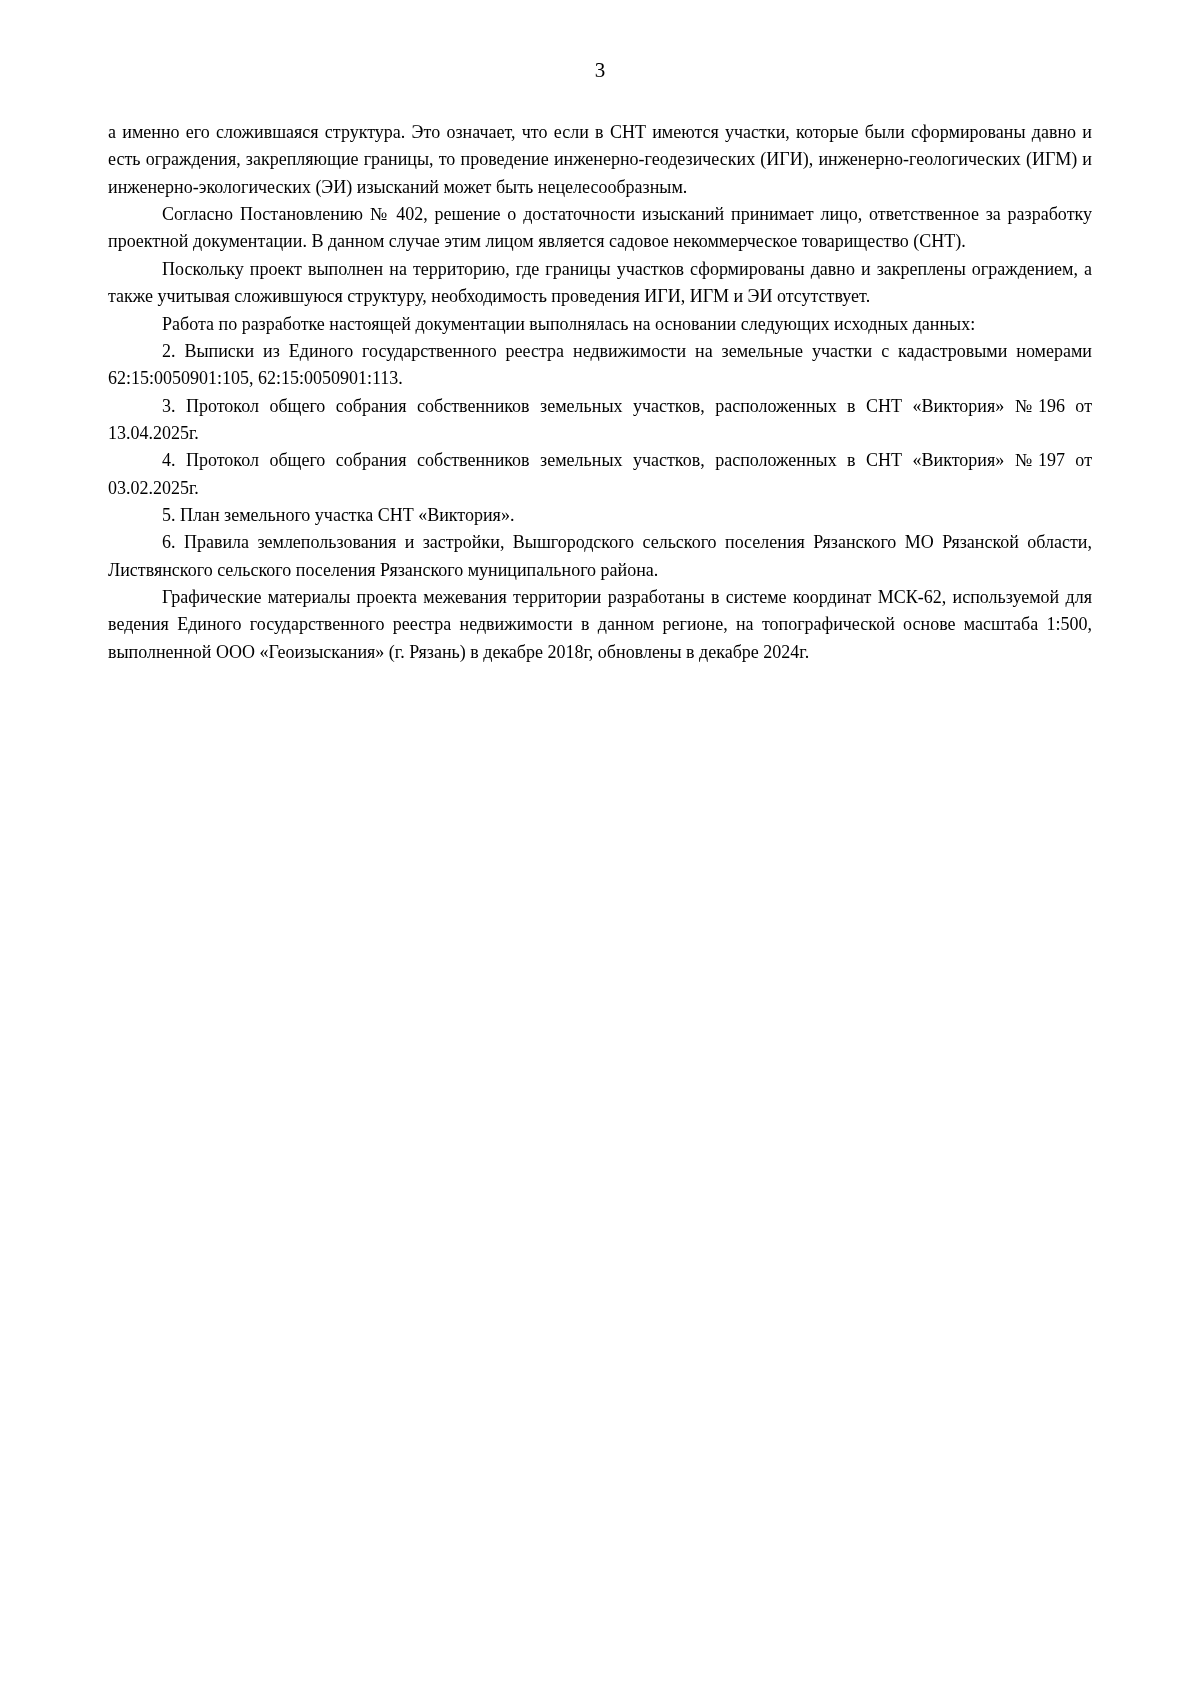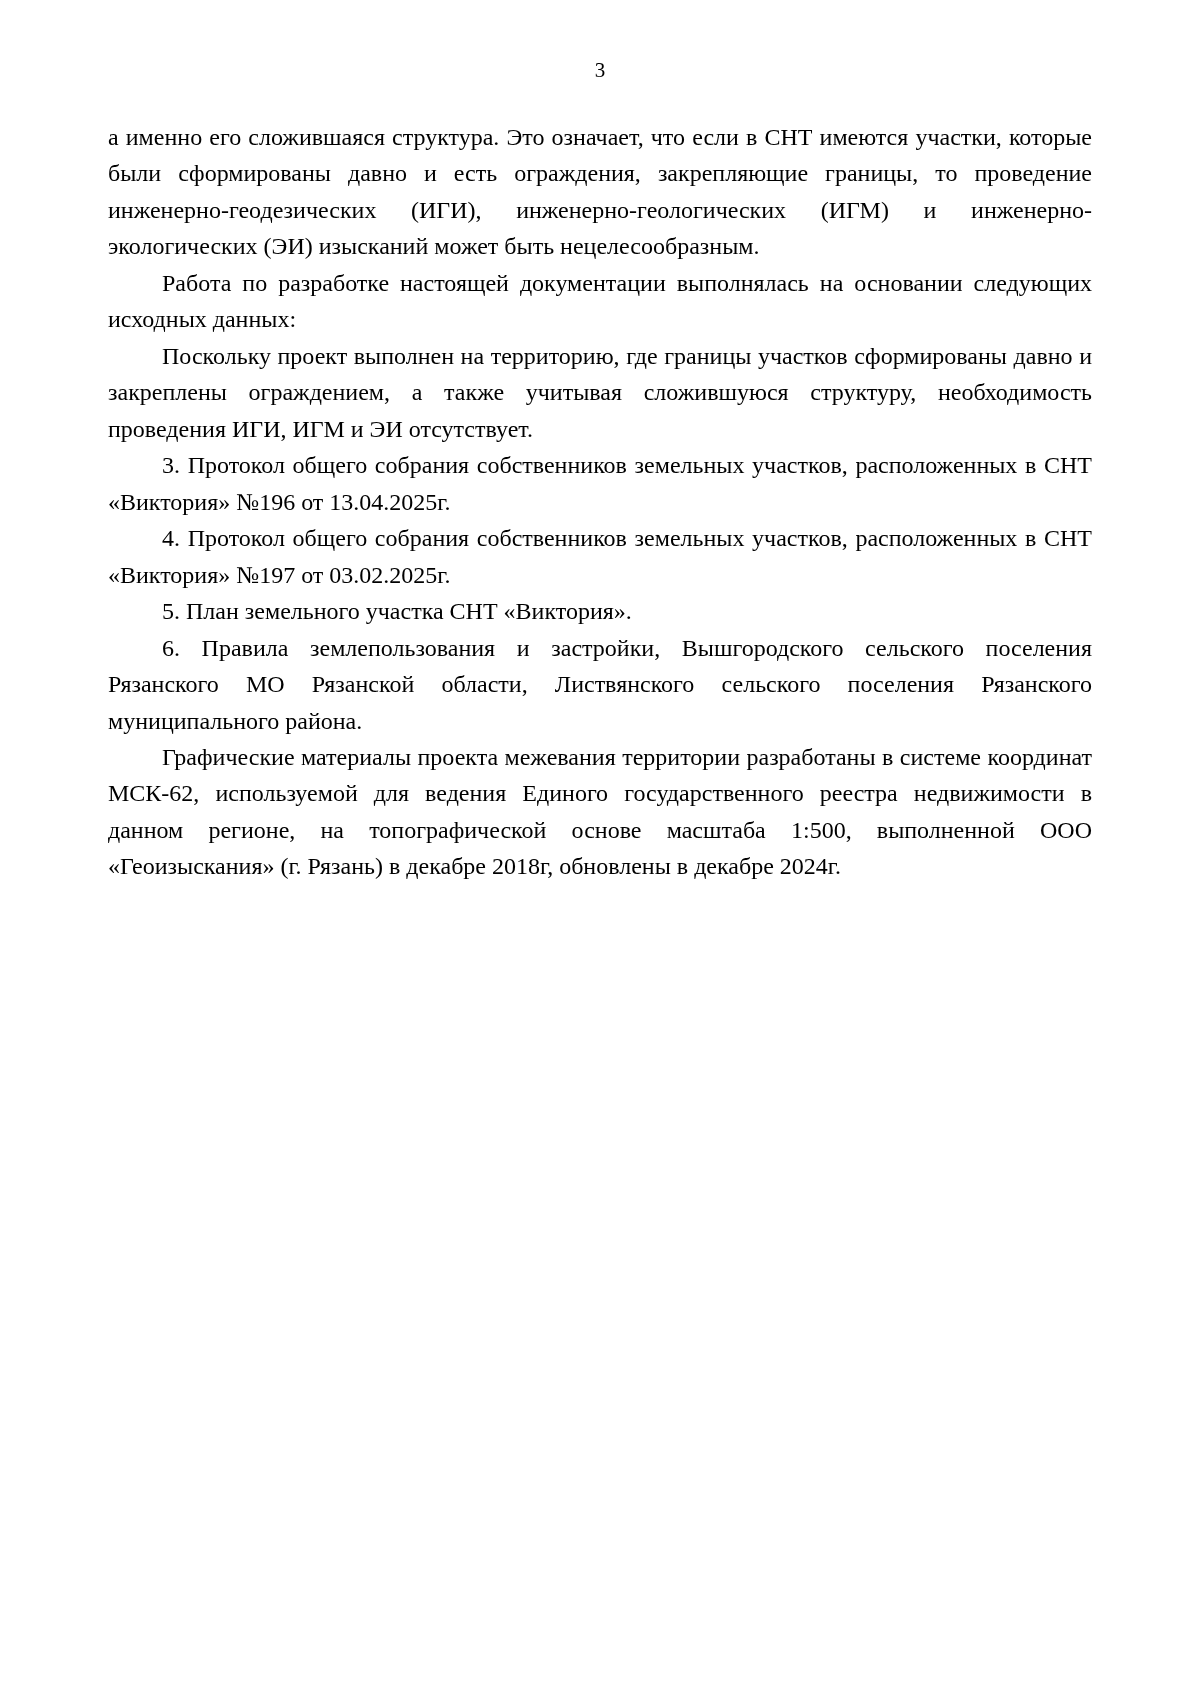--- a/index.html
+++ b/index.html
@@ -21,21 +21,21 @@
     padding: 60px 108px 60px 108px;
   }
   .page-number {
     text-align: center;
     font-size: 21px;
     line-height: 1;
     margin: 0 0 38px 0;
     letter-spacing: 0.2px;
   }
   .body-text {
-    font-size: 24px;
+    font-size: 18px;
     line-height: 1.52;
     text-align: justify;
     text-justify: inter-word;
     hyphens: none;
   }
   .body-text p {
     margin: 0;
     text-indent: 54px;
   }
   .body-text p.no-indent {
@@ -46,21 +46,23 @@
     margin-bottom: 8px;
   }
 </style>
 </head>
 <body>
 
 <div class="page">
   <div class="page-number">3</div>
   <div class="body-text">
       <p class="no-indent">а именно его сложившаяся структура. Это означает, что если в СНТ имеются участки, которые были сформированы давно и есть ограждения, закрепляющие границы, то проведение инженерно-геодезических (ИГИ), инженерно-геологических (ИГМ) и инженерно-экологических (ЭИ) изысканий может быть нецелесообразным.</p>
+      <p>Согласно Постановлению № 402, решение о достаточности изысканий принимает лицо, ответственное за разработку проектной документации. В данном случае этим лицом является садовое некоммерческое товарищество (СНТ).</p>
+      <p>Поскольку проект выполнен на территорию, где границы участков сформированы давно и закреплены ограждением, а также учитывая сложившуюся структуру, необходимость проведения ИГИ, ИГМ и ЭИ отсутствует.</p>
       <p>Работа по разработке настоящей документации выполнялась на основании следующих исходных данных:</p>
-      <p>Поскольку проект выполнен на территорию, где границы участков сформированы давно и закреплены ограждением, а также учитывая сложившуюся структуру, необходимость проведения ИГИ, ИГМ и ЭИ отсутствует.</p>
+      <p>2. Выписки из Единого государственного реестра недвижимости на земельные участки с кадастровыми номерами 62:15:0050901:105, 62:15:0050901:113.</p>
       <p>3. Протокол общего собрания собственников земельных участков, расположенных в СНТ «Виктория» №196 от 13.04.2025г.</p>
       <p>4. Протокол общего собрания собственников земельных участков, расположенных в СНТ «Виктория» №197 от 03.02.2025г.</p>
       <p>5. План земельного участка СНТ «Виктория».</p>
       <p>6. Правила землепользования и застройки, Вышгородского сельского поселения Рязанского МО Рязанской области, Листвянского сельского поселения Рязанского муниципального района.</p>
       <p>Графические материалы проекта межевания территории разработаны в системе координат МСК-62, используемой для ведения Единого государственного реестра недвижимости в данном регионе, на топографической основе масштаба 1:500, выполненной ООО «Геоизыскания» (г. Рязань) в декабре 2018г, обновлены в декабре 2024г.</p>
     </div>
 </div>
 
 </body></html>

